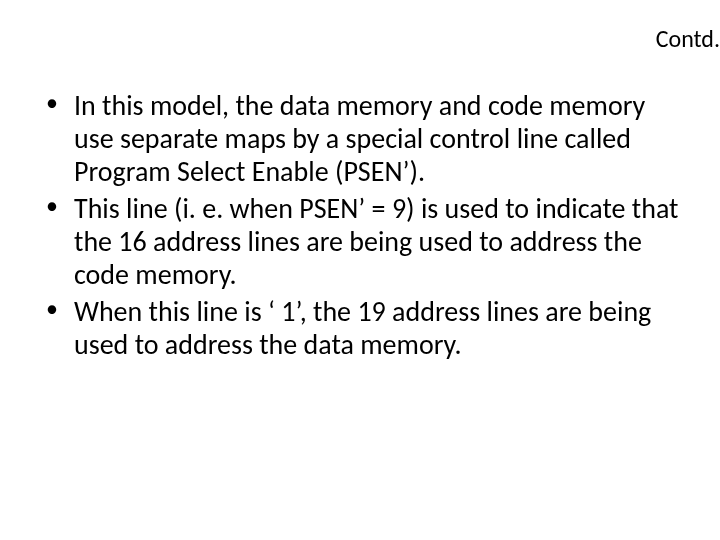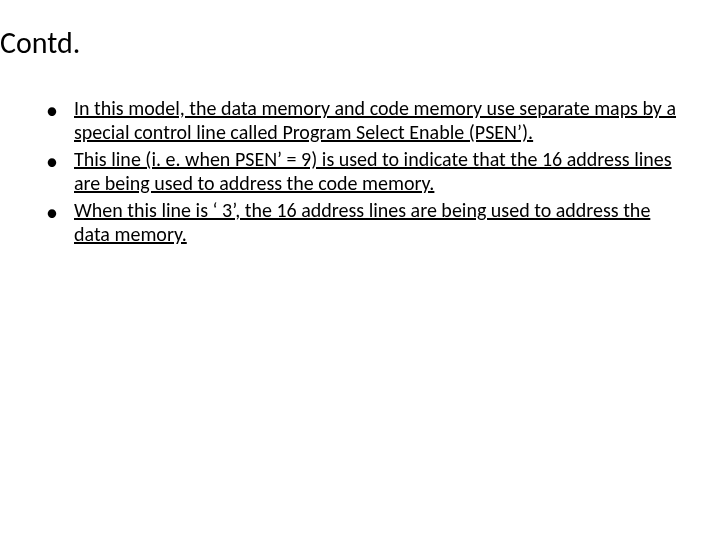--- a/index.html
+++ b/index.html
@@ -11,56 +11,55 @@
     font-family: Calibri, "Segoe UI", Arial, sans-serif;
     color: #000;
   }
   .slide {
     width: 720px;
     height: 540px;
     box-sizing: border-box;
     position: relative;
   }
   .title {
-    text-align: left;
-    font-size: 30px;
+    text-align: right;
+    font-size: 24px;
     padding-top: 24px;
     padding-bottom: 8px;
     font-weight: 400;
   }
   .body {
     padding: 28px 40px 0 40px;
   }
   ul.bullets {
     list-style: none;
     margin: 0;
     padding: 0;
   }
   ul.bullets > li {
     position: relative;
-    font-size: 20px;
+    font-size: 28px;
     line-height: 1.18;
     padding-left: 34px;
     margin-bottom: 4px;
-    text-decoration: underline;
   }
   ul.bullets > li::before {
     content: "•";
     position: absolute;
     left: 6px;
     top: 0;
     font-size: 24px;
     line-height: 1.18;
   }
 </style>
 </head>
 <body>
 
 <div class="slide">
   <div class="title">Contd.</div>
   <div class="body">
     <ul class="bullets">
       <li>In this model, the data memory and code memory use separate maps by a special control line called Program Select Enable (PSEN’).</li>
       <li>This line (i. e. when PSEN’ = 9) is used to indicate that the 16 address lines are being used to address the code memory.</li>
-      <li>When this line is ‘ 3’, the 16 address lines are being used to address the data memory.</li>
+      <li>When this line is ‘ 1’, the 19 address lines are being used to address the data memory.</li>
     </ul>
   </div>
 </div>
 
 </body></html>

